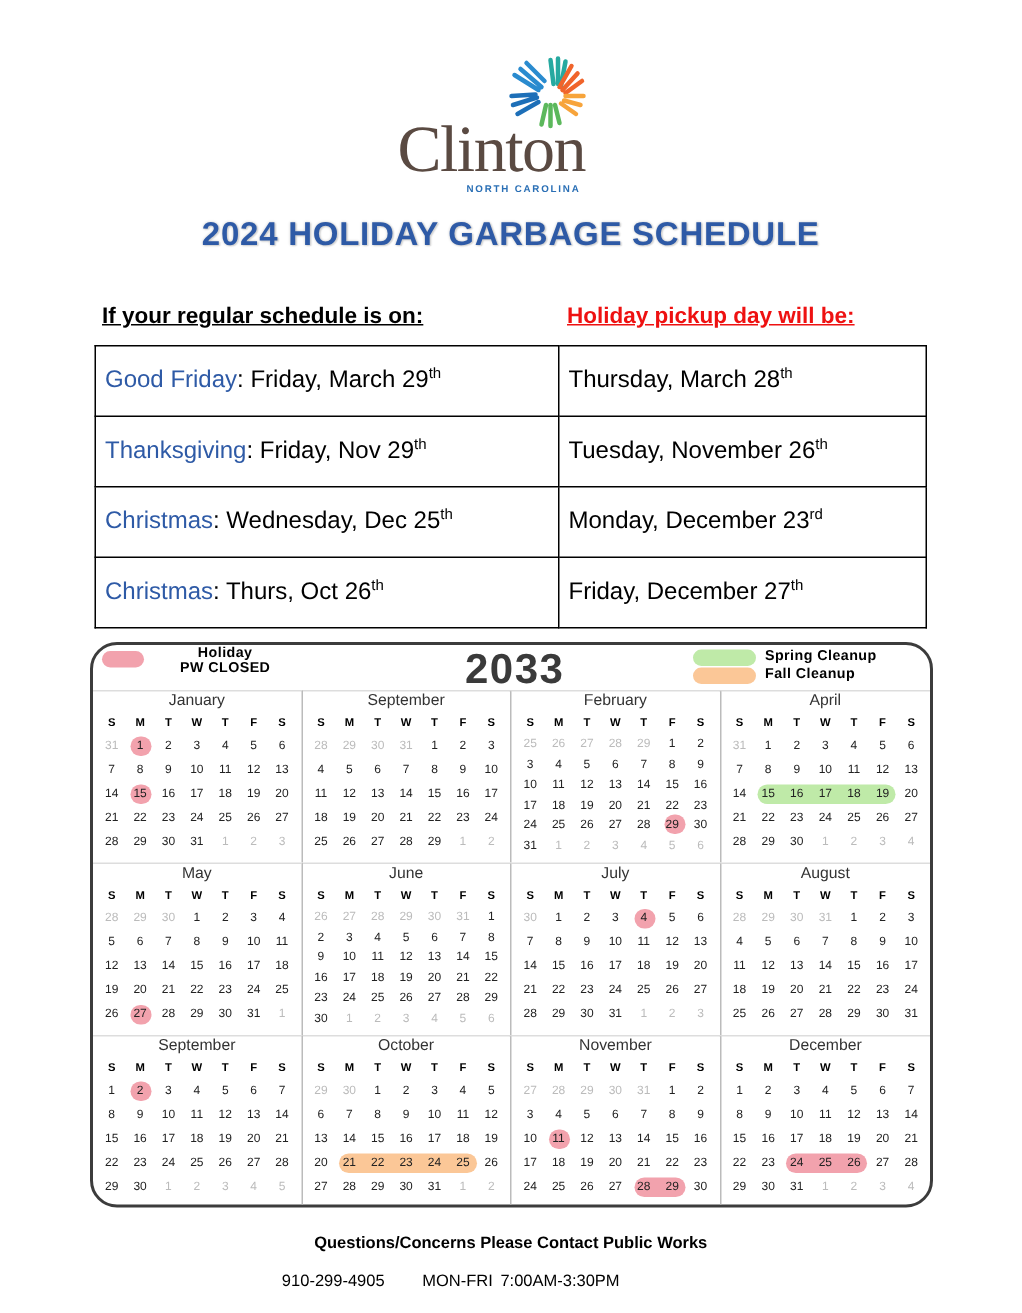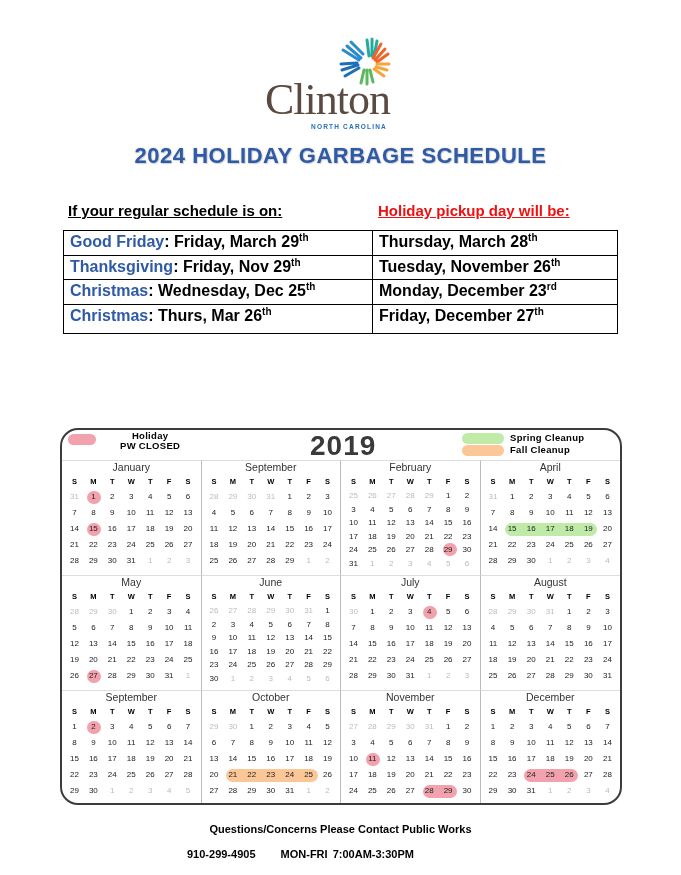--- a/index.html
+++ b/index.html
@@ -6,21 +6,21 @@
   body { width: 681px; height: 875px; background: #fff; font-family: "Liberation Sans", sans-serif; position: relative; overflow: hidden; color: #000; }
   .logo { position: absolute; left: 265px; top: 36px; width: 140px; height: 86px; }
   .logo-mark { position: absolute; left: 72px; top: 0; width: 56px; height: 50px; }
   .logo-word { position: absolute; left: 0; top: 42px; width: 130px; font-family: "Liberation Serif", serif; font-size: 44px; color: #5a4a42; letter-spacing: -1px; line-height: 44px; }
   .logo-sub { position: absolute; left: 46px; top: 87px; font-size: 6.5px; font-weight: bold; letter-spacing: 1.2px; color: #2a6fb5; white-space: nowrap; }
   .title { position: absolute; left: 0; width: 681px; top: 143px; text-align: center; font-size: 22px; font-weight: bold; color: #2e5aa6; letter-spacing: 0.5px; text-shadow: 0 0 2px #c8c8c8, 1px 1px 1px #d8d8d8; }
   .hdr { position: absolute; top: 202px; font-size: 15px; font-weight: bold; text-decoration: underline; }
   .hdr.left { left: 68px; color: #000; }
   .hdr.right { left: 378px; color: #ee1111; }
   table.sched { position: absolute; left: 63px; top: 230px; width: 555px; border-collapse: collapse; }
-  table.sched td { border: 1.5px solid #000; font-size: 16px; font-weight: bold; padding: 0 6px; vertical-align: top; line-height: 22px; }
+  table.sched td { border: 1.5px solid #000; font-size: 16px; font-weight: normal; padding: 12px 6px; vertical-align: top; line-height: 22px; }
   table.sched td.c1 { width: 309px; }
   table.sched .hol { color: #2e5aa6; }
   table.sched sup { font-size: 10px; line-height: 0; vertical-align: 6px; }
   .cal { position: absolute; left: 60px; top: 428px; width: 562px; height: 377px; border: 2.5px solid #3c3c3c; border-radius: 18px; background: #fff; overflow: hidden; }
   .cal-top { position: absolute; left: 0; top: 0; width: 100%; height: 30px; }
   .legend-pill { position: absolute; width: 28px; height: 11px; border-radius: 6px; }
   .legend-text { position: absolute; font-size: 9.5px; font-weight: bold; line-height: 10px; letter-spacing: 0.3px; }
   .year { position: absolute; left: 248px; top: 0; font-size: 28px; font-weight: bold; color: #3a3a3a; letter-spacing: 1px; }
   .months { position: absolute; left: 0; top: 30px; width: 100%; display: grid; grid-template-columns: repeat(4, 1fr); }
   .month { border-right: 1px solid #bbb; border-top: 1px solid #ddd; padding: 0 3px; height: 115px; position: relative; }
@@ -28,21 +28,21 @@
   .mname { text-align: center; font-size: 10.5px; color: #333; height: 13px; line-height: 13px; }
   .grid { display: grid; grid-template-columns: repeat(7, 1fr); font-size: 8px; text-align: center; }
   .grid .dh { font-weight: bold; font-size: 7.5px; height: 15px; line-height: 15px; }
   .grid .d { height: 16px; line-height: 16px; color: #222; position: relative; z-index: 1; }
   .grid .d.o { color: #bbb; }
   .hl { position: absolute; border-radius: 8px; height: 13px; z-index: 0; }
   .hl.red { background: #f2a2ad; }
   .hl.green { background: #bfeaa8; }
   .hl.orange { background: #fbc797; }
   .footer1 { position: absolute; top: 823px; left: 0; width: 681px; text-align: center; font-size: 11px; font-weight: bold; }
-  .footer2 { position: absolute; top: 848px; left: 0; width: 601px; text-align: center; font-size: 11px; font-weight: bold; word-spacing: 2px; }
+  .footer2 { position: absolute; top: 848px; left: 0; width: 601px; text-align: center; font-size: 11px; font-weight: normal; word-spacing: 2px; }
   .footer2 span { display: inline-block; margin: 0 10px; }
 </style>
 </head>
 <body>
 
 <div class="logo">
   <svg class="logo-mark" viewBox="0 0 56 50">
     <g stroke-width="3" fill="none" stroke-linecap="round">
       <path d="M14 6 L26 18 M10 10 L24 22 M6 14 L22 24" stroke="#2a8bcf"></path>
       <path d="M30 4 L32 20 M35 3 L35 20 M40 5 L37 21" stroke="#26a9a0"></path>
@@ -69,34 +69,34 @@
       </tr>
       <tr style="height: 24px;">
         <td class="c1"><span class="hol">Thanksgiving</span>: <span>Friday, Nov 29</span><sup>th</sup></td>
         <td class="c2"><span>Tuesday, November 26</span><sup>th</sup></td>
       </tr>
       <tr style="height: 25px;">
         <td class="c1"><span class="hol">Christmas</span>: <span>Wednesday, Dec 25</span><sup>th</sup></td>
         <td class="c2"><span>Monday, December 23</span><sup>rd</sup></td>
       </tr>
       <tr style="height: 29px;">
-        <td class="c1"><span class="hol">Christmas</span>: <span>Thurs, Mar 26</span><sup>th</sup></td>
+        <td class="c1"><span class="hol">Christmas</span>: <span>Thurs, Oct 26</span><sup>th</sup></td>
         <td class="c2"><span>Friday, December 27</span><sup>th</sup></td>
       </tr>
     </tbody>
 </table>
 
 <div class="cal">
   <div class="cal-top">
     <div class="legend-pill" style="left:6px;top:4px;background:#f2a2ad;"></div>
     <div class="legend-text" style="left:58px;top:1px;text-align:center;">
       <div>Holiday</div>
       <div>PW CLOSED</div>
     </div>
-    <div class="year">2019</div>
+    <div class="year">2033</div>
     <div class="legend-pill" style="left:400px;top:3px;width:42px;background:#bfeaa8;"></div>
     <div class="legend-text" style="left:448px;top:3px;">Spring Cleanup</div>
     <div class="legend-pill" style="left:400px;top:15px;width:42px;background:#fbc797;"></div>
     <div class="legend-text" style="left:448px;top:15px;">Fall Cleanup</div>
   </div>
   <div class="months" id="months">
       <div class="month">
         <div class="mname">January</div>
         <div class="grid">
           <div class="dh">S</div>

